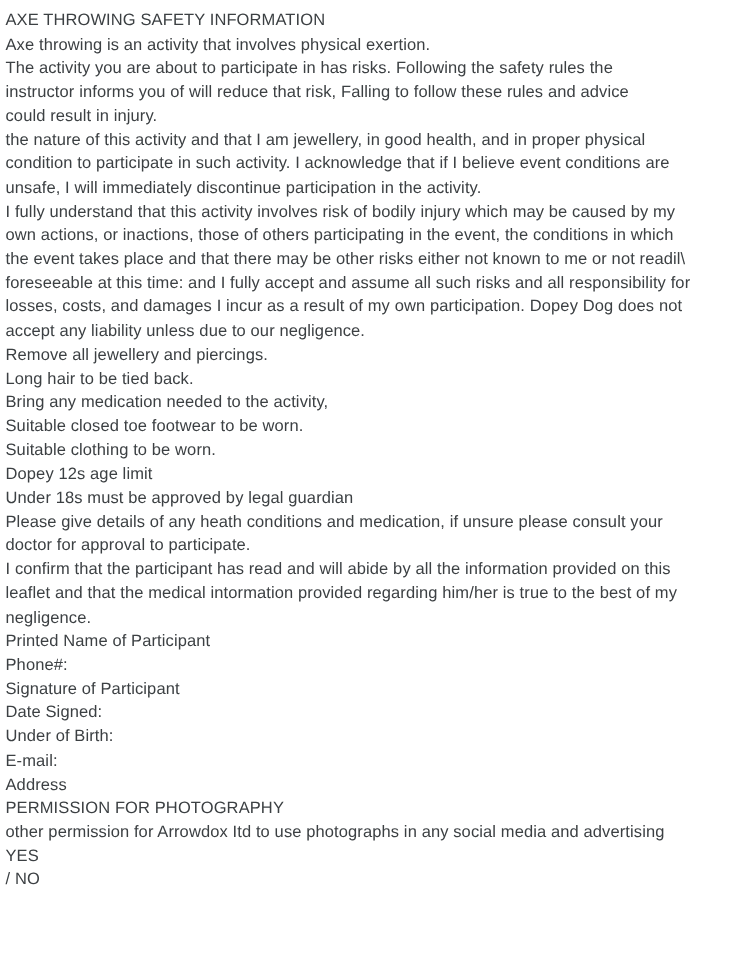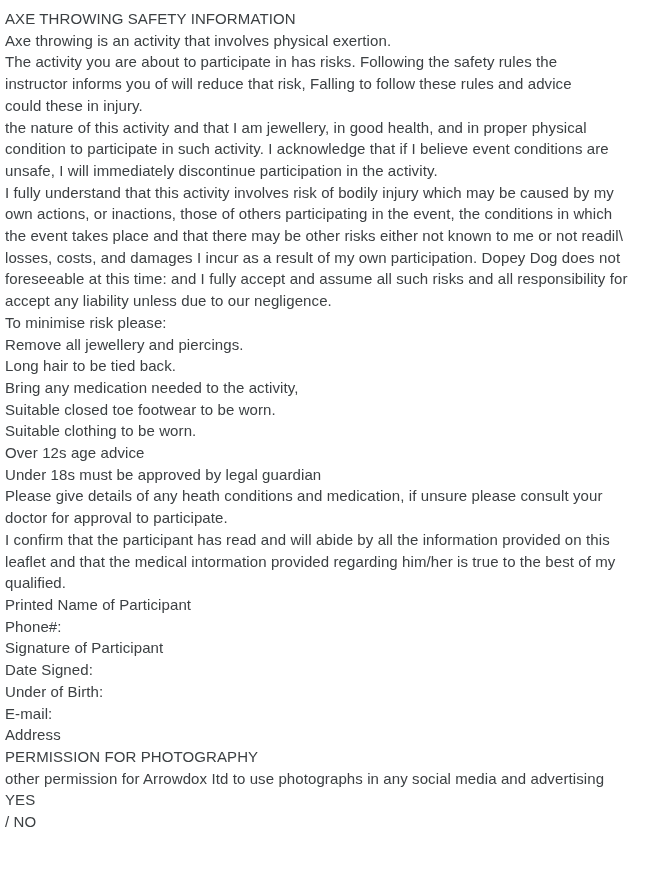--- a/index.html
+++ b/index.html
@@ -28,58 +28,57 @@
 <body>
 
 <div class="doc">
 
   <div class="line">AXE THROWING SAFETY INFORMATION</div>
 
   <div>
     <div class="line">Axe throwing is an activity that involves physical exertion.</div>
     <div class="line">The activity you are about to participate in has risks. Following the safety rules the</div>
     <div class="line">instructor informs you of will reduce that risk, Falling to follow these rules and advice</div>
-    <div class="line">could these in injury.</div>
+    <div class="line">could result in injury.</div>
   </div>
 
   <div>
     <div class="line">the nature of this activity and that I am jewellery, in good health, and in proper physical</div>
     <div class="line">condition to participate in such activity. I acknowledge that if I believe event conditions are</div>
     <div class="line">unsafe, I will immediately discontinue participation in the activity.</div>
   </div>
 
   <div>
     <div class="line">I fully understand that this activity involves risk of bodily injury which may be caused by my</div>
     <div class="line">own actions, or inactions, those of others participating in the event, the conditions in which</div>
     <div class="line">the event takes place and that there may be other risks either not known to me or not readil\</div>
+    <div class="line">foreseeable at this time: and I fully accept and assume all such risks and all responsibility for</div>
     <div class="line">losses, costs, and damages I incur as a result of my own participation. Dopey Dog does not</div>
-    <div class="line">foreseeable at this time: and I fully accept and assume all such risks and all responsibility for</div>
     <div class="line">accept any liability unless due to our negligence.</div>
   </div>
 
   <div>
-    <div class="line">To minimise risk please:</div>
     <div class="line">Remove all jewellery and piercings.</div>
     <div class="line">Long hair to be tied back.</div>
     <div class="line">Bring any medication needed to the activity,</div>
     <div class="line">Suitable closed toe footwear to be worn.</div>
     <div class="line">Suitable clothing to be worn.</div>
-    <div class="line">Over 12s age advice</div>
+    <div class="line">Dopey 12s age limit</div>
     <div class="line">Under 18s must be approved by legal guardian</div>
   </div>
 
   <div>
     <div class="line">Please give details of any heath conditions and medication, if unsure please consult your</div>
     <div class="line">doctor for approval to participate.</div>
   </div>
 
   <div>
     <div class="line">I confirm that the participant has read and will abide by all the information provided on this</div>
     <div class="line">leaflet and that the medical intormation provided regarding him/her is true to the best of my</div>
-    <div class="line">qualified.</div>
+    <div class="line">negligence.</div>
   </div>
 
   <div>
     <div class="line">Printed Name of Participant</div>
     <div class="line">Phone#:</div>
     <div class="line">Signature of Participant</div>
     <div class="line">Date Signed:</div>
     <div class="line">Under of Birth:</div>
     <div class="line">E-mail:</div>
     <div class="line">Address</div>

